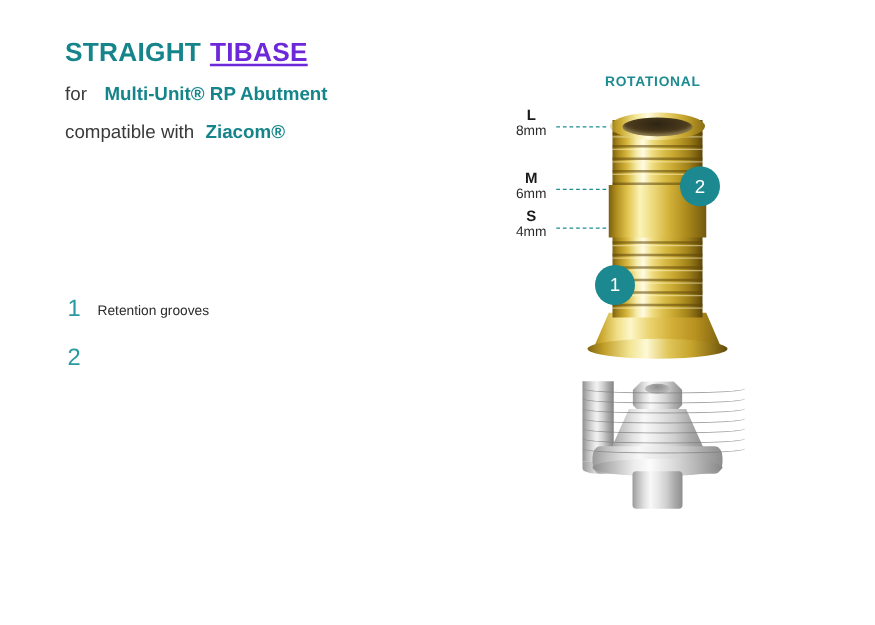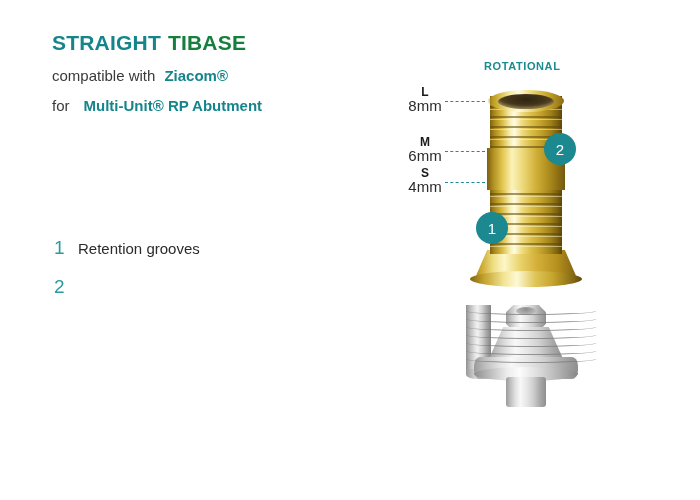--- a/index.html
+++ b/index.html
@@ -27,21 +27,21 @@
 
   #product-title {
     font-size: 21px;
     font-weight: bold;
     letter-spacing: 0.2px;
     line-height: 26px;
     margin: 0 0 10px 0;
     white-space: nowrap;
   }
   #product-title .teal { color: #15858b; }
-  #product-title .dark { color: #15803d; }
+  #product-title .dark { color: #6d28d9; text-decoration: underline; }
   #product-title .gap { display: inline-block; width: 7px; }
 
   .sub-line {
     font-size: 15px;
     line-height: 19px;
     margin-bottom: 11px;
     white-space: nowrap;
     color: #333333;
   }
   .sub-line .lead { color: #3a3a3a; font-weight: normal; }
@@ -67,21 +67,21 @@
   }
   .legend-num {
     color: #2a9aa0;
     font-size: 19px;
     font-weight: normal;
     line-height: 15px;
     width: 24px;
     flex: 0 0 24px;
   }
   .legend-text {
-    font-size: 15px;
+    font-size: 11px;
     line-height: 14px;
     color: #2b2b2b;
     white-space: pre-line;
     padding-top: 2px;
   }
 
   
   #illustration {
     position: absolute;
     left: 380px;
@@ -106,21 +106,21 @@
     width: 50px;
     text-align: center;
   }
   .size-letter {
     font-size: 12px;
     font-weight: bold;
     color: #1a1a1a;
     line-height: 13px;
   }
   .size-mm {
-    font-size: 15px;
+    font-size: 11px;
     color: #2b2b2b;
     line-height: 13px;
     text-align: center;
   }
   .leader {
     position: absolute;
     height: 0;
     border-top: 1.6px dashed #1f8e94;
   }
 
@@ -289,25 +289,25 @@
 </head>
 <body>
 
 <div id="text-panel">
 
   <h1 id="product-title">
     <span class="teal">STRAIGHT</span><span class="gap"></span><span class="dark">TIBASE</span>
   </h1>
 
   <div class="sub-line">
+    <span class="lead">for</span><span class="hl">Multi-Unit® RP Abutment</span>
+  </div>
+
+  <div class="sub-line">
     <span class="lead">compatible with</span><span class="hl tight">Ziacom®</span>
-  </div>
-
-  <div class="sub-line">
-    <span class="lead">for</span><span class="hl">Multi-Unit® RP Abutment</span>
   </div>
 
 </div>
 
 <div id="legend">
   <div class="legend-row">
     <span class="legend-num">1</span>
     <span class="legend-text">Retention grooves</span>
   </div>
   <div class="legend-row">

